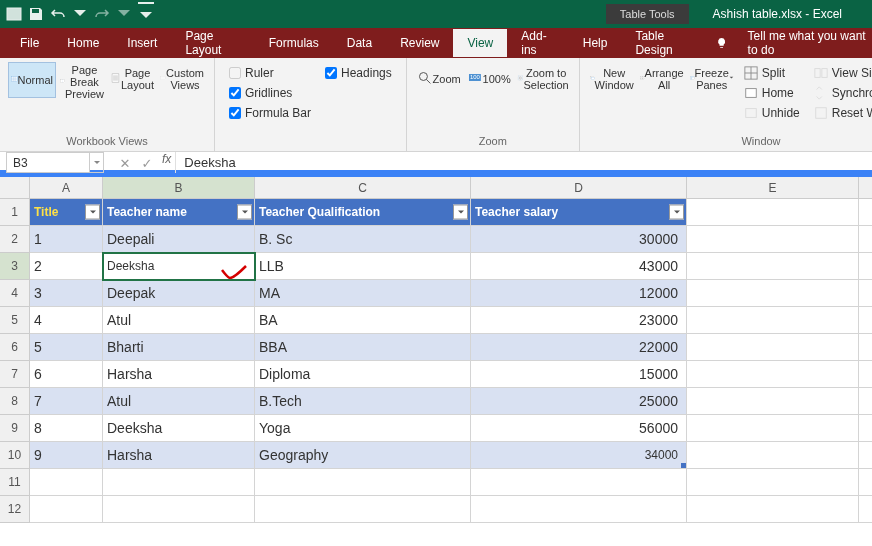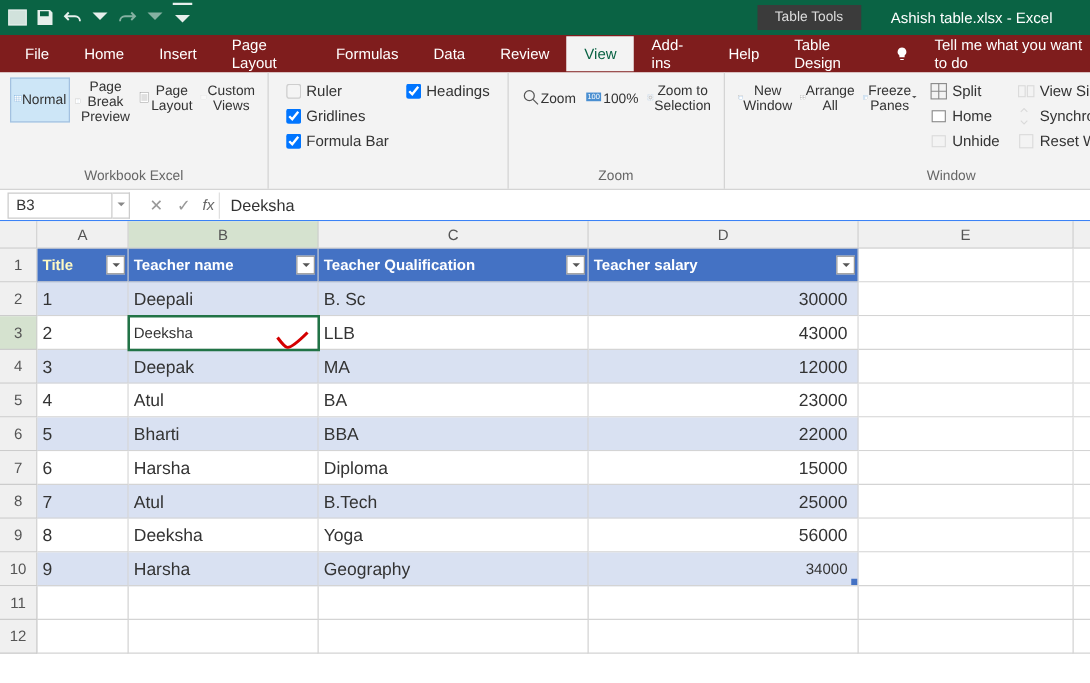--- a/index.html
+++ b/index.html
@@ -21,21 +21,21 @@
 .ribbon-group-label{text-align:center;font-size:11px;color:#666;padding:2px 0}
 .big-btn{display:flex;flex-direction:row;align-items:center;justify-content:flex-start;width:48px;padding:2px;text-align:center;cursor:pointer}
 .big-btn.selected{border:1px solid #a3c1e0;background:#cde6f7}
 .big-btn svg{width:28px;height:28px;margin-bottom:2px}
 .big-btn span{font-size:11px;line-height:1.1}
 .check-row{display:flex;align-items:center;gap:4px;font-size:11px;padding:2px 0;white-space:nowrap}
 .check-row input{width:12px;height:12px}
 .col-stack{display:flex;flex-direction:column;gap:2px;padding:2px 6px}
 .disabled{color:#aaa}
 .disabled svg{opacity:.45}
-.formula-bar{height:25px;border-bottom:1px solid #3b82f6;display:flex;align-items:center;background:#fff}
+.formula-bar{height:25px;border-bottom:7px solid #3b82f6;display:flex;background:#fff}
 .name-box{width:84px;height:21px;border:1px solid #ccc;margin-left:6px;padding:2px 6px;font-size:12px;background:#fff}
 .name-box-dd{width:14px;height:21px;border:1px solid #ccc;border-left:none;display:flex;align-items:center;justify-content:center}
 .fb-btn{width:22px;height:22px;display:flex;align-items:center;justify-content:center;color:#999;font-size:13px}
 .fx-label{font-style:italic;font-size:12px;color:#666;margin:0 4px}
 .fb-input{flex:1;padding:2px 8px;font-size:13px;border-left:1px solid #e0e0e0;height:21px;display:flex;align-items:center}
 .sheet{position:relative;display:flex}
 .corner{width:30px;height:22px;background:#f0f0f0;border-right:1px solid #ccc;border-bottom:1px solid #ccc}
 .col-headers{display:flex;height:22px}
 .col-header{background:#f0f0f0;border-right:1px solid #ccc;border-bottom:1px solid #ccc;display:flex;align-items:center;justify-content:center;font-size:12px;color:#555}
 .col-header.sel{background:#d5e2cf}
@@ -149,21 +149,21 @@
           </svg>
         <span>Page Layout</span>
       </div>
       <div class="big-btn disabled">
         <svg viewBox="0 0 32 32">
             <rect x="4" y="6" width="24" height="20" fill="#fff" stroke="#aaa"></rect>
           </svg>
         <span>Custom Views</span>
       </div>
     </div>
-    <div class="ribbon-group-label">Workbook Excel</div>
+    <div class="ribbon-group-label">Workbook Views</div>
   </div>
 
   <div class="ribbon-group">
     <div class="ribbon-group-content">
       <div class="col-stack">
         <label class="check-row disabled">
             <input type="checkbox" disabled="" style="">
             <span>Ruler</span>
           </label>
         <label class="check-row">
@@ -312,21 +312,21 @@
         <div class="col-header cw-C">C</div>
         <div class="col-header cw-D">D</div>
         <div class="col-header cw-E">E</div>
         <div class="col-header cw-F"></div>
       </div>
     </div>
 
     <div class="row hdr-row">
       <div class="row-header">1</div>
       <div class="cell cw-A">
-          <span style="color:#fef9c3">Title</span>
+          <span style="color:#fde047">Title</span>
           <div class="filter-btn">
             <svg viewBox="0 0 8 8">
               <path d="M1 2l3 3 3-3z" fill="#555"></path>
             </svg>
           </div>
         </div>
       <div class="cell cw-B">
           <span style="color:#fff">Teacher name</span>
           <div class="filter-btn">
             <svg viewBox="0 0 8 8">

